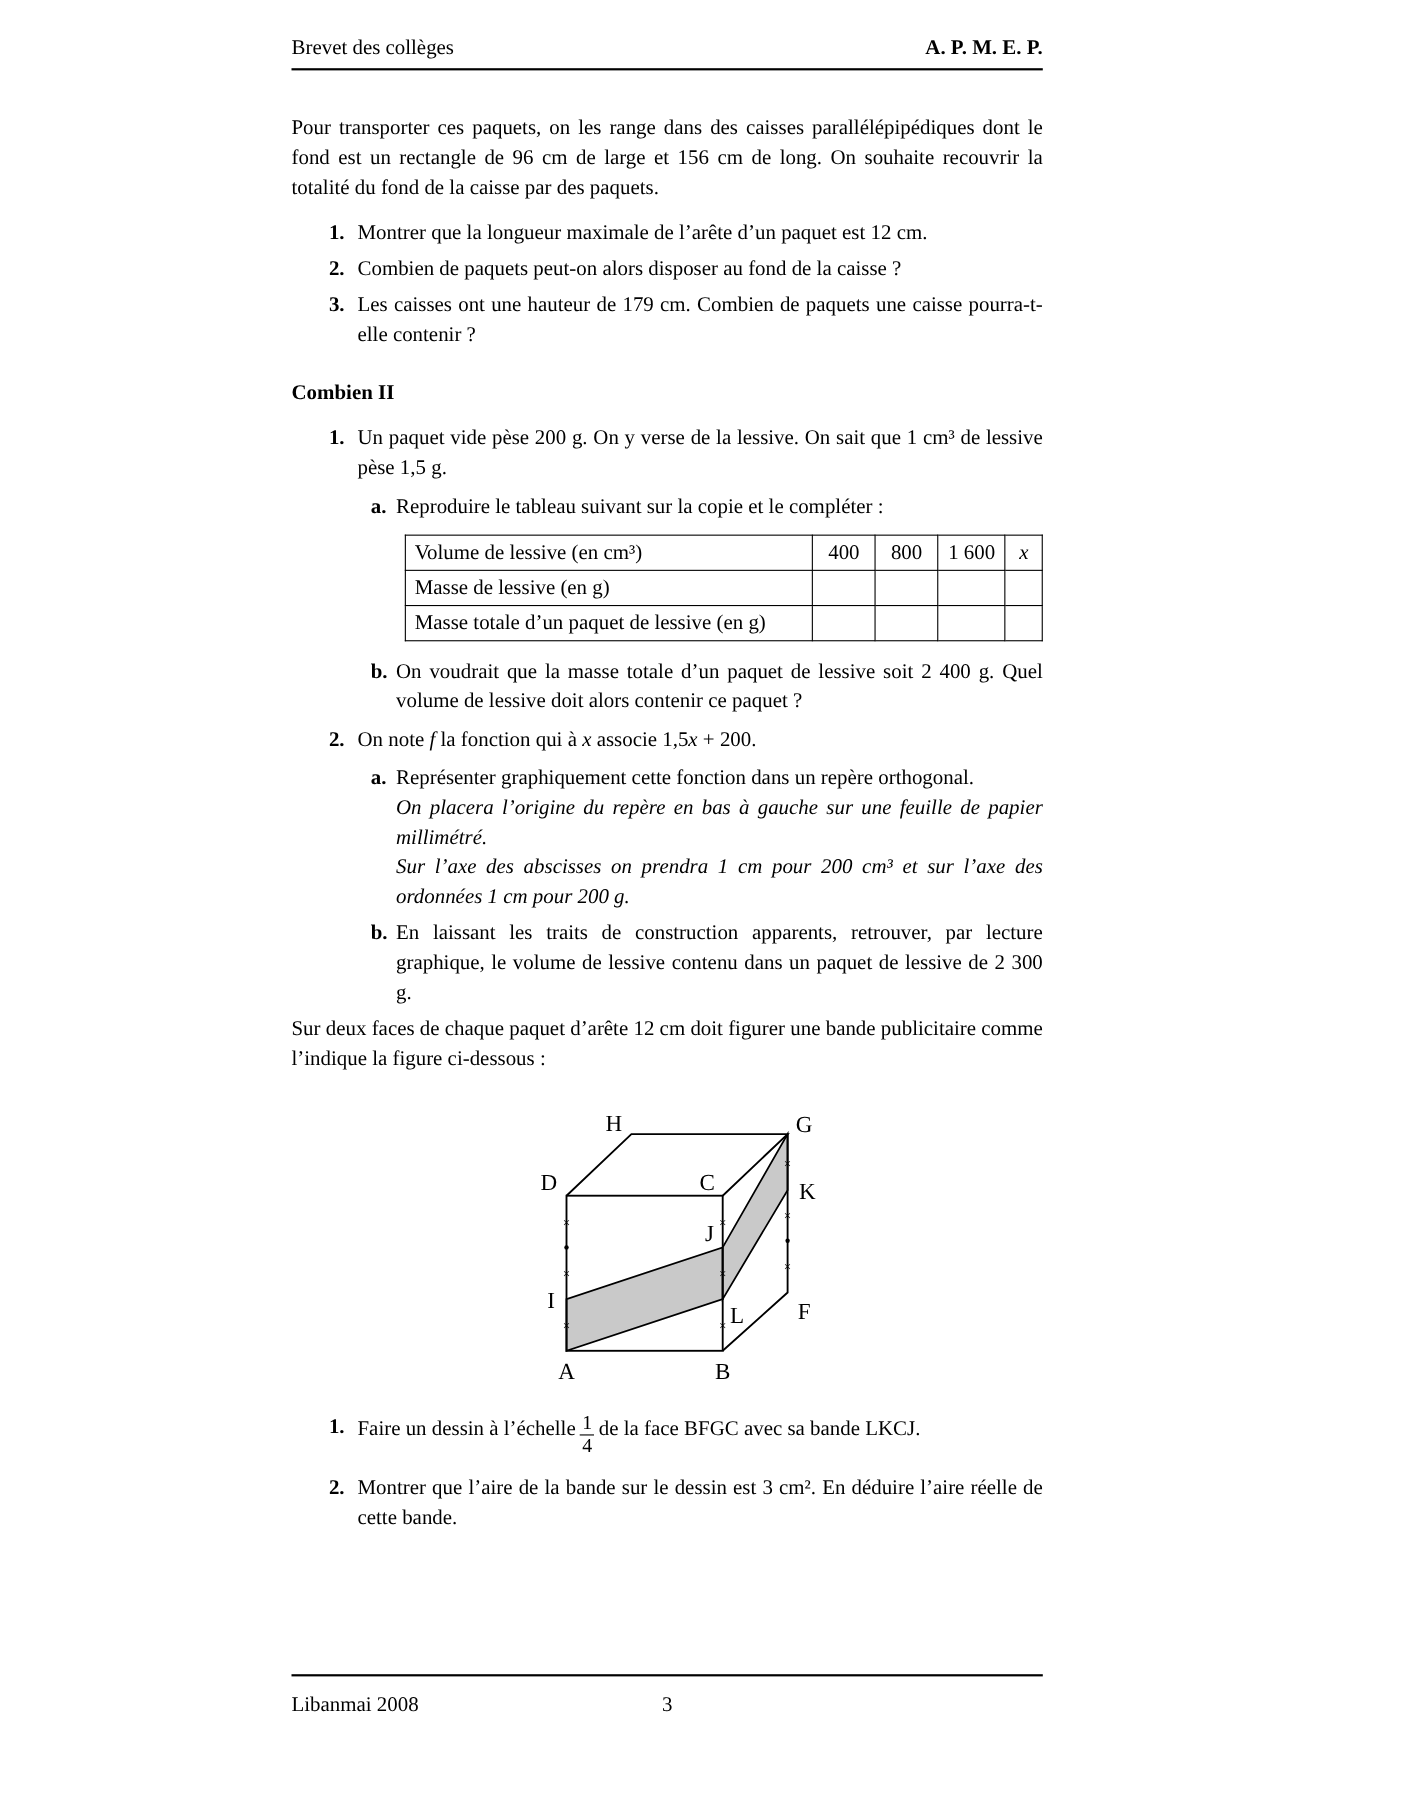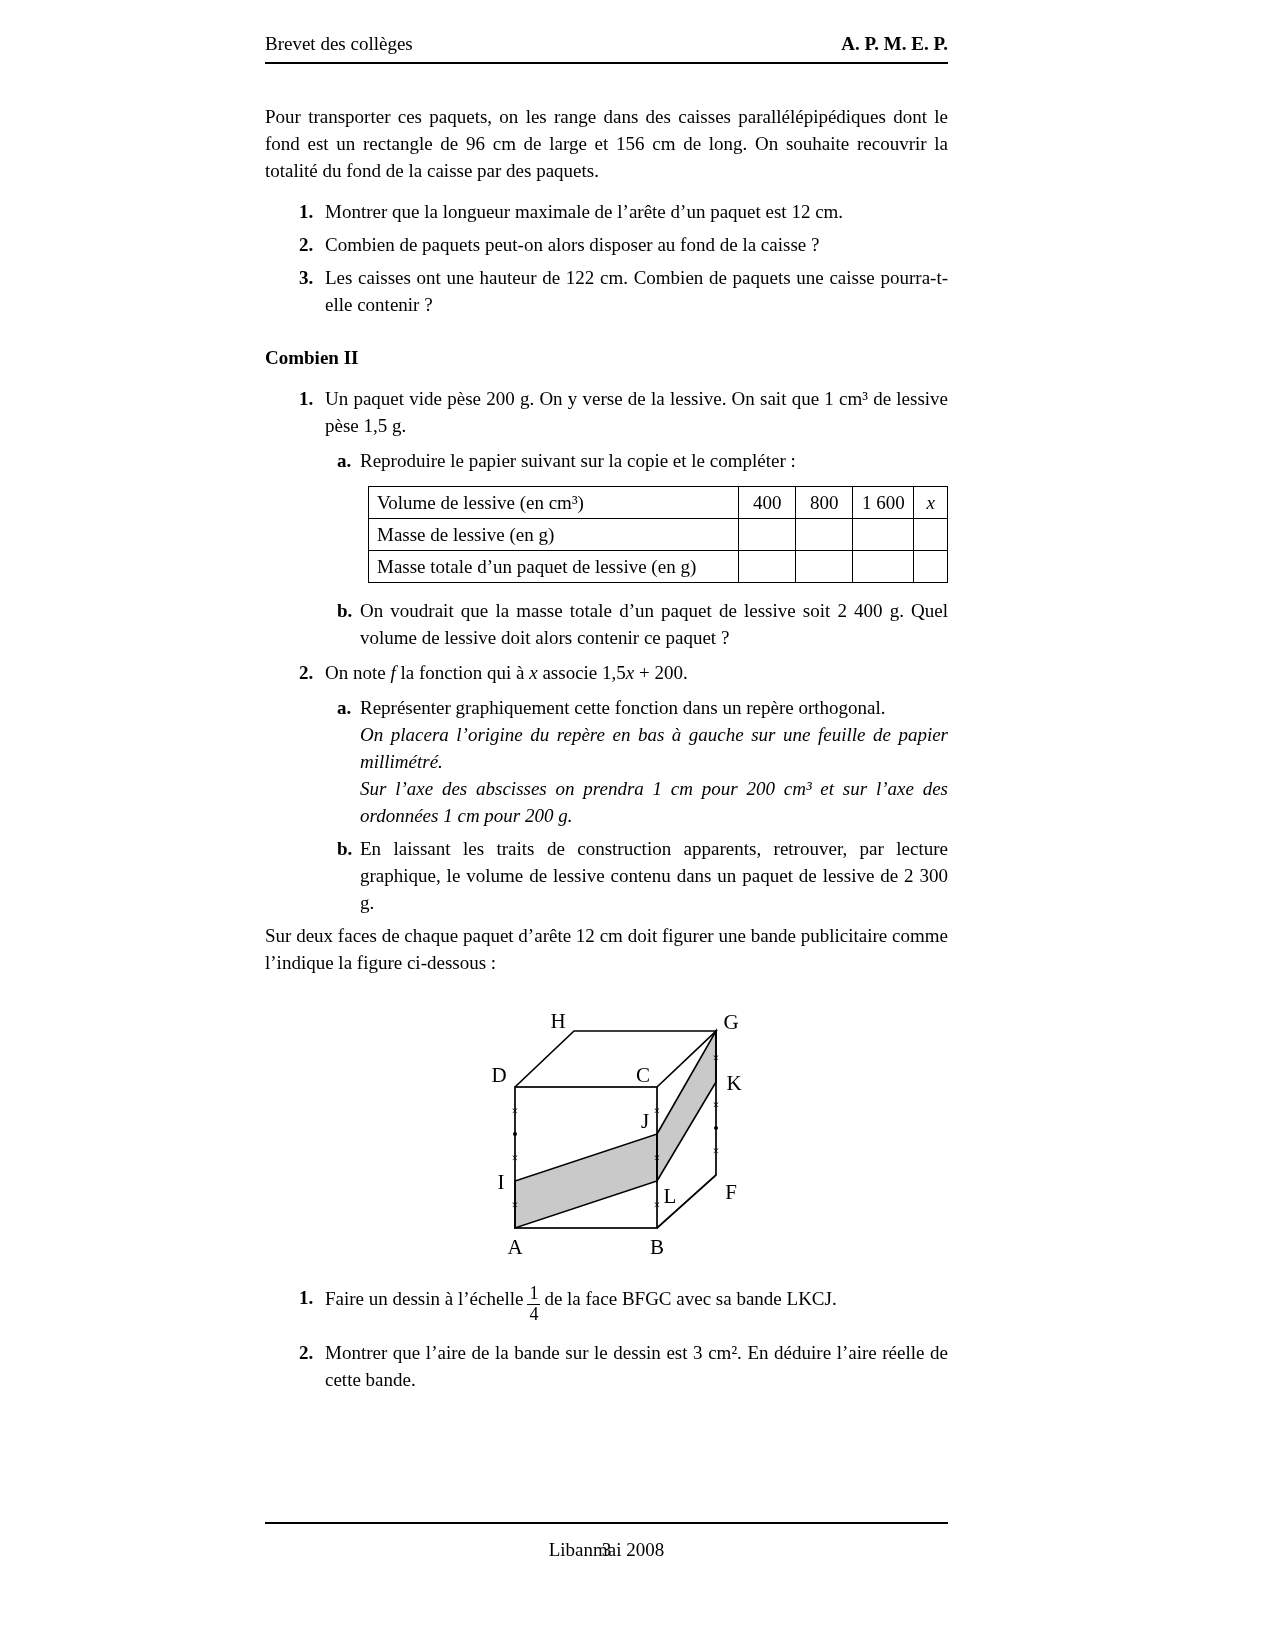--- a/index.html
+++ b/index.html
@@ -67,21 +67,21 @@
   .fig{margin:22px 0 6px 172px; width:345px;}
   .fig svg{display:block;}
   .figlabel{font-family:"Liberation Serif", serif; font-size:21px;}
   .tick{font-family:"Liberation Serif", serif; font-size:12px;}
   .footer{
     position:absolute;
     top:1522px; left:265px; right:327px;
     border-top:2px solid #000;
     padding-top:12px;
     display:flex;
-    justify-content:center;
+    justify-content:flex-start;
   }
   .footer .fcenter{position:absolute; left:0; right:0; text-align:center;}
 </style>
 </head>
 <body>
 
 <div class="page">
 
   <div class="header">
     <span class="hleft">Brevet des collèges</span>
@@ -95,33 +95,33 @@
     <div class="item">
       <span class="num">1.</span>
       <span class="itxt">Montrer que la longueur maximale de l’arête d’un paquet est 12 cm.</span>
     </div>
     <div class="item">
       <span class="num">2.</span>
       <span class="itxt">Combien de paquets peut-on alors disposer au fond de la caisse ?</span>
     </div>
     <div class="item">
       <span class="num">3.</span>
-      <span class="itxt">Les caisses ont une hauteur de 122 cm. Combien de paquets une caisse pourra-t-elle contenir ?</span>
+      <span class="itxt">Les caisses ont une hauteur de 179 cm. Combien de paquets une caisse pourra-t-elle contenir ?</span>
     </div>
 
     <div class="partie">Combien II</div>
 
     <div class="item">
       <span class="num">1.</span>
       <span class="itxt">Un paquet vide pèse 200 g. On y verse de la lessive. On sait que 1 cm³ de lessive pèse 1,5 g.</span>
     </div>
 
     <div class="item sub mt8">
       <span class="num">a.</span>
-      <span class="itxt">Reproduire le papier suivant sur la copie et le compléter :</span>
+      <span class="itxt">Reproduire le tableau suivant sur la copie et le compléter :</span>
     </div>
 
     <table class="vals">
       <tbody>
           <tr>
         <td class="lab">Volume de lessive (en cm³)</td>
         <td class="v">400</td>
         <td class="v">800</td>
         <td class="v">1 600</td>
         <td class="vx">x</td>

